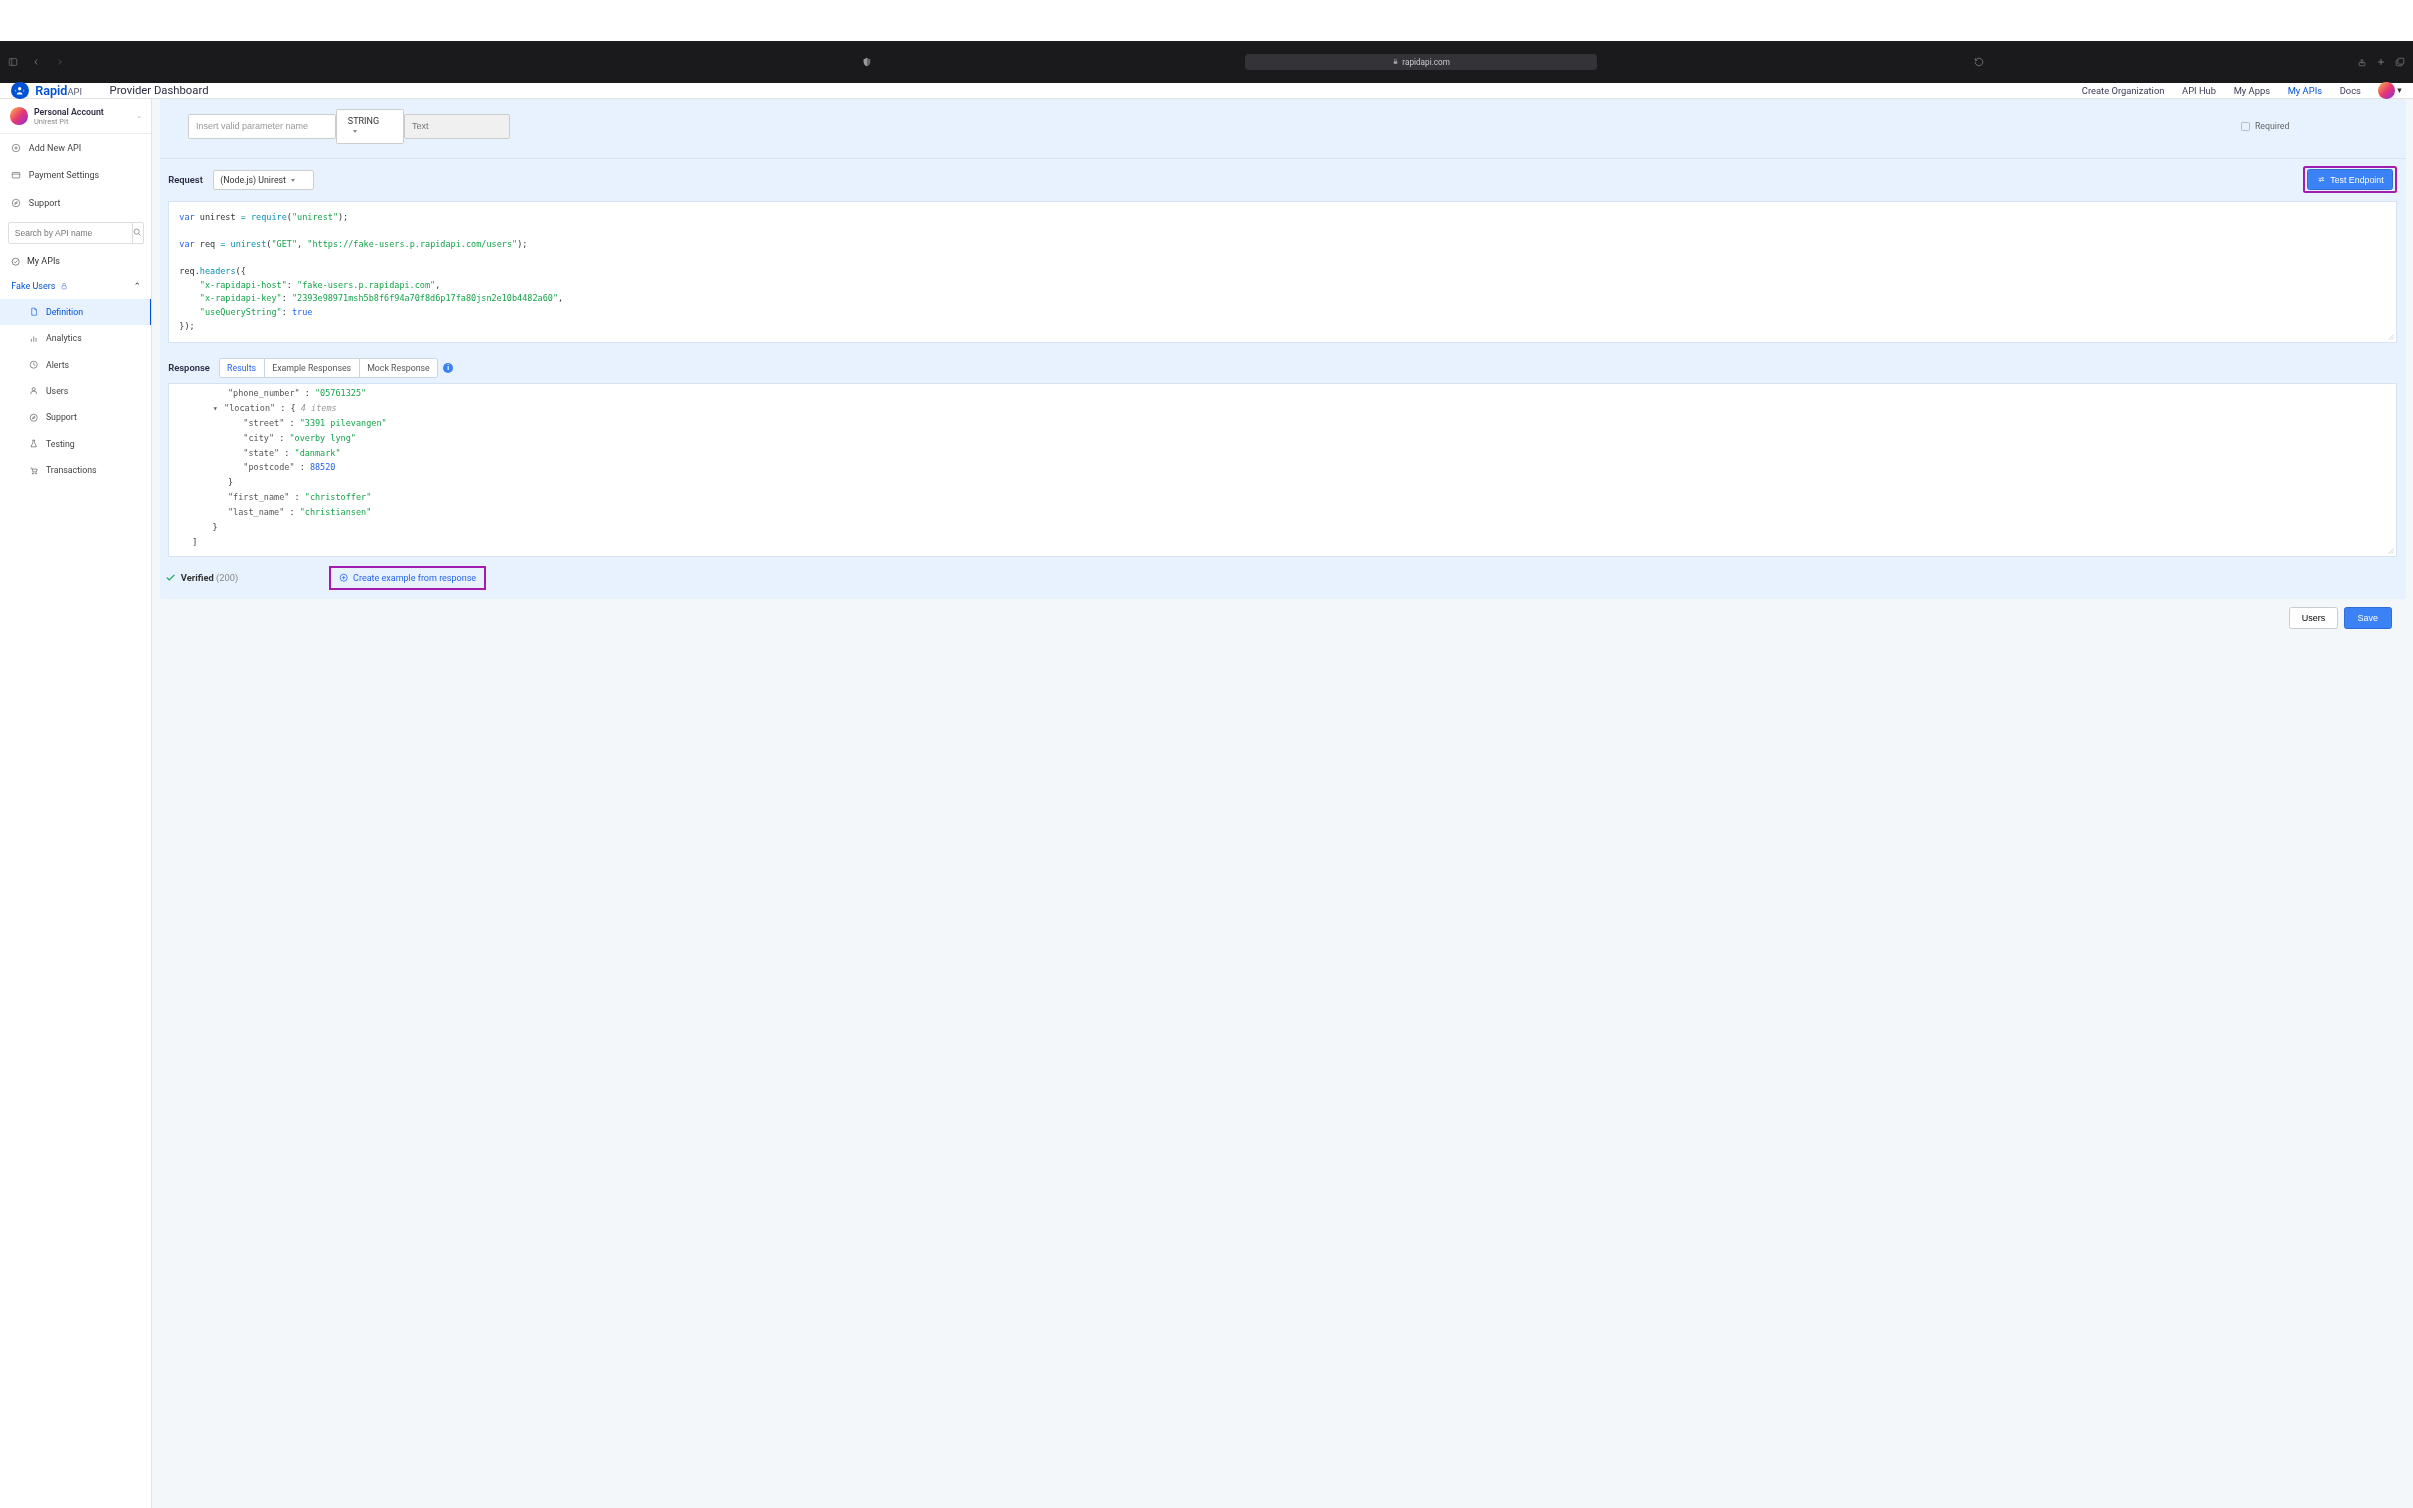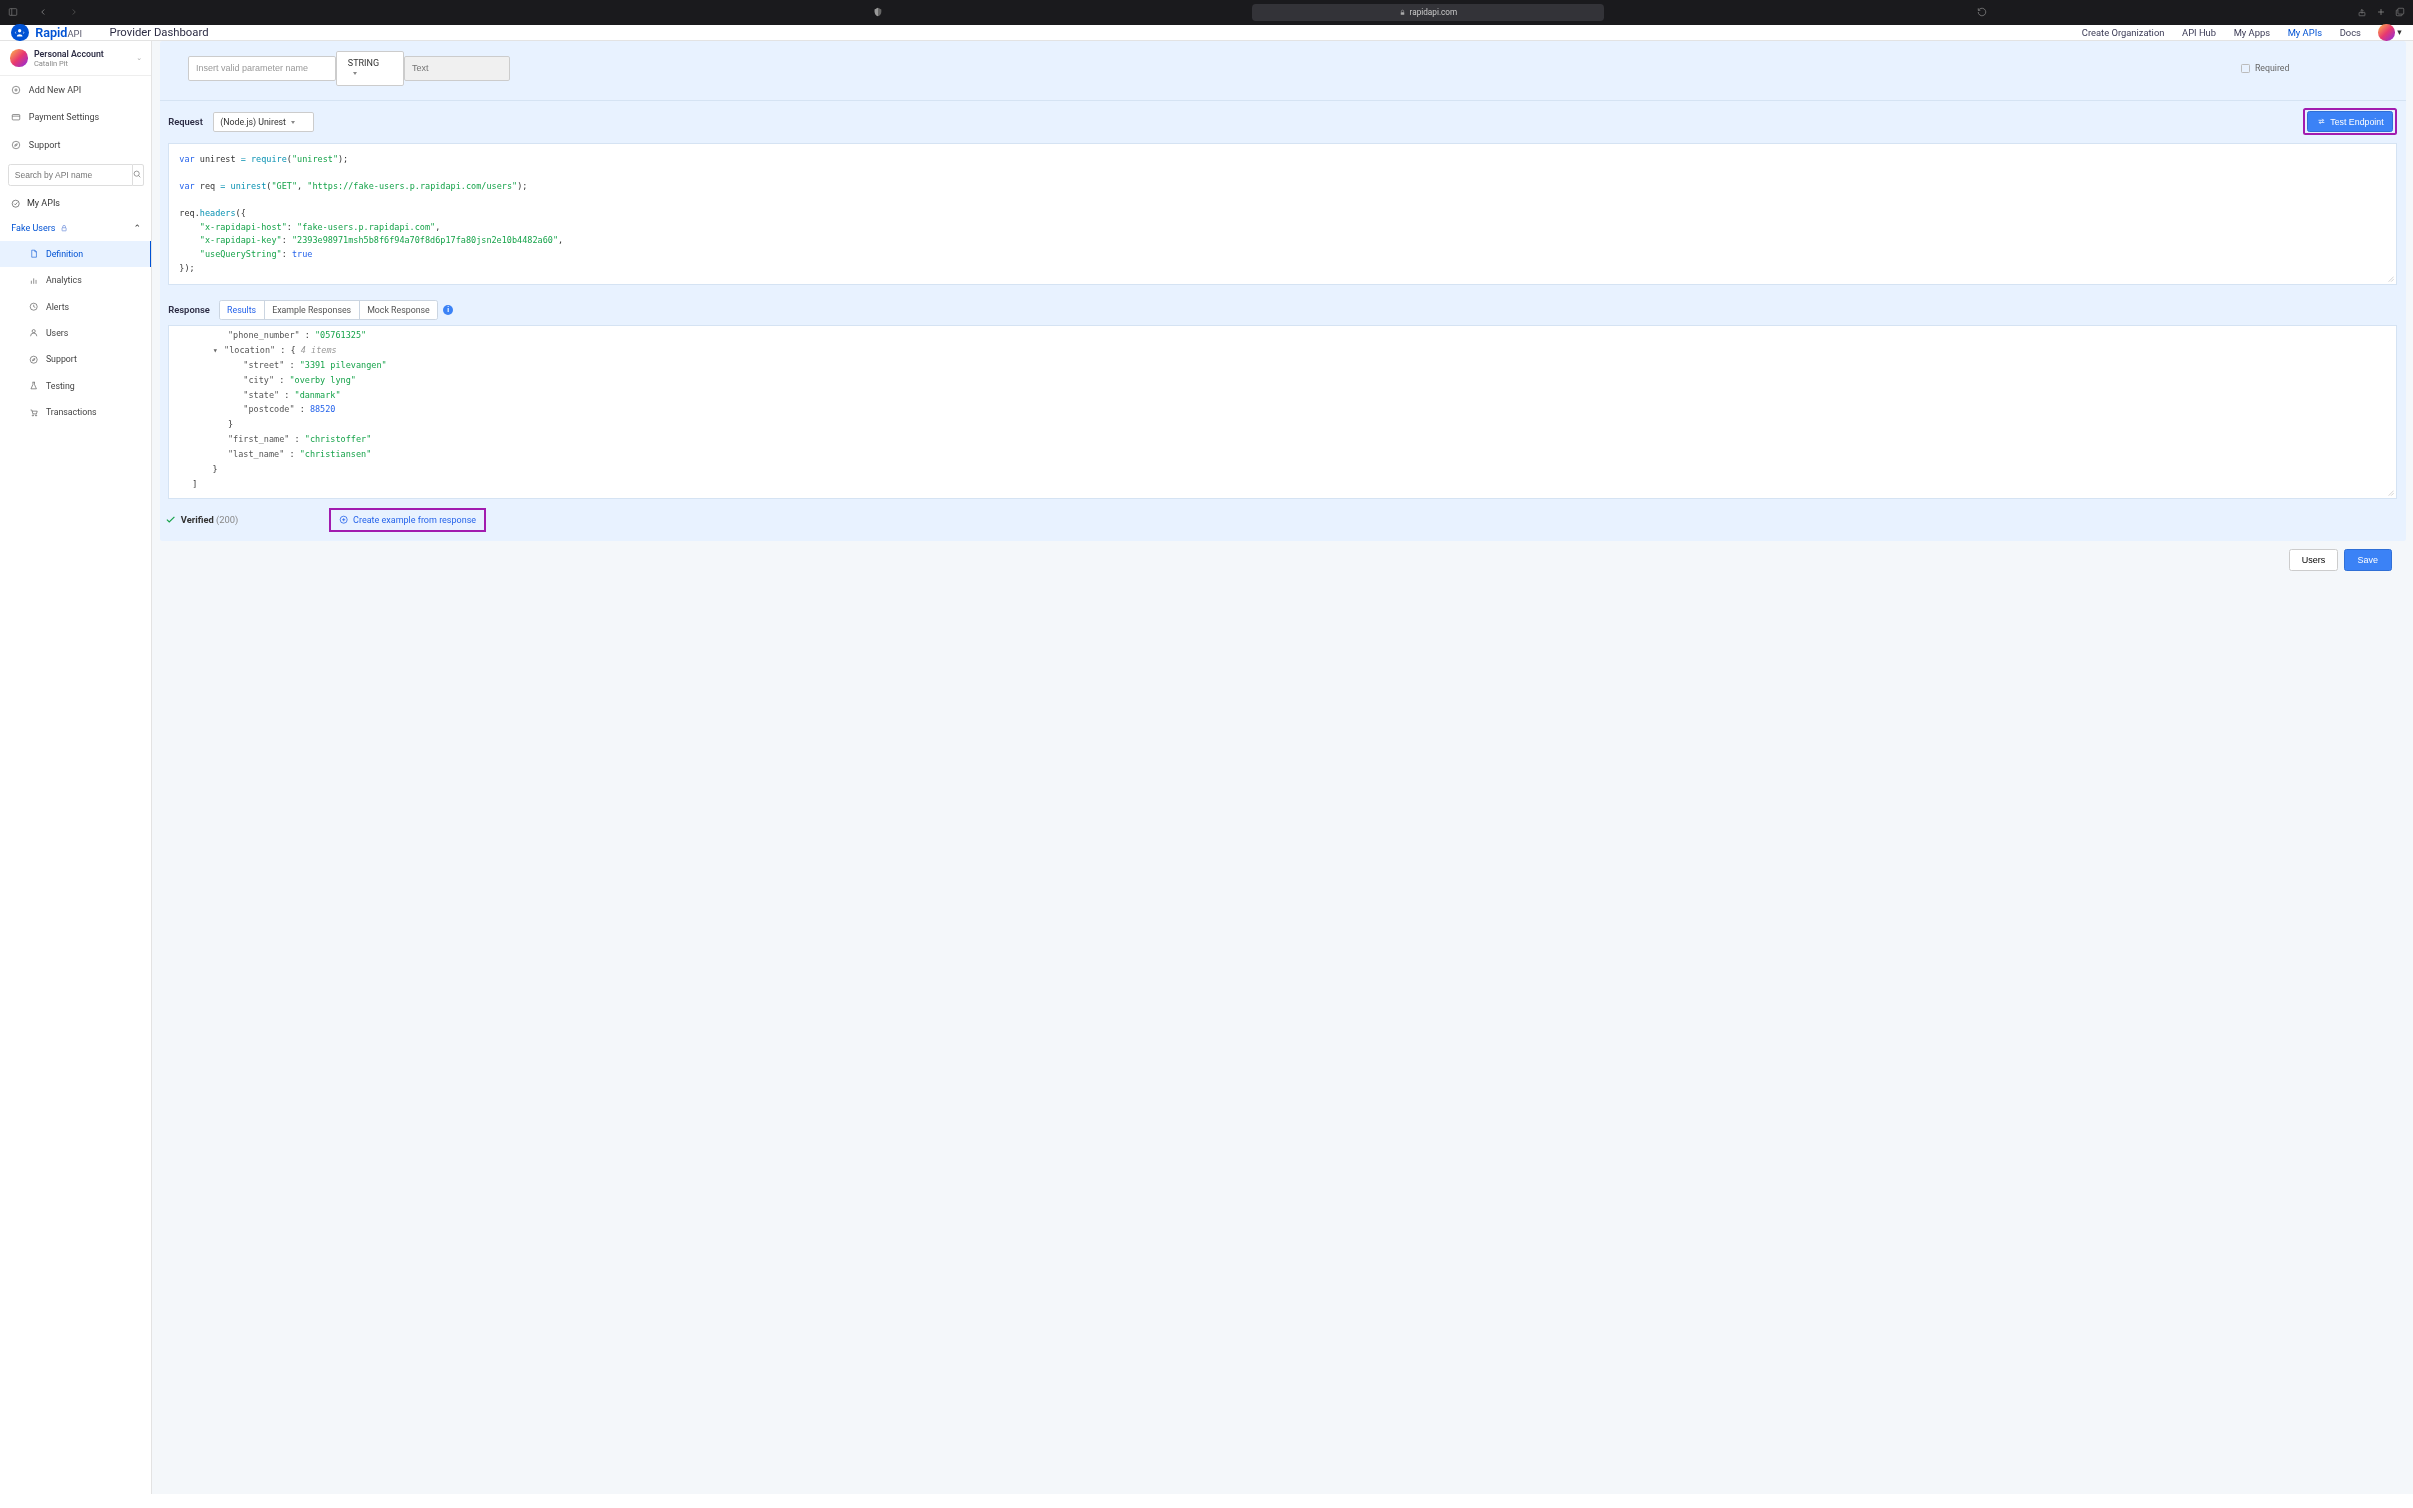--- a/index.html
+++ b/index.html
@@ -1,19 +1,19 @@
 <!DOCTYPE html>
 <html style="font-size:10px"><head>
 <meta charset="utf-8">
 <style>
 * { margin: 0; padding: 0; box-sizing: border-box; }
 body { font-family: -apple-system, BlinkMacSystemFont, "Segoe UI", Roboto, sans-serif; font-size: 8.8px; color: #333; background: #fff; }
 
 
-.browser-chrome { background: #1a1a1d; height: 25px; display: flex; align-items: center; padding: 0 7.5px; gap: 19px; }
+.browser-chrome { background: #1a1a1d; height: 42px; display: flex; align-items: center; padding: 0 7.5px; gap: 12px; margin-top: 41px; }
 .chrome-btn { width: 11.3px; height: 11.3px; display: flex; align-items: center; justify-content: center; color: #888; }
 .chrome-btn svg { width: 10px; height: 10px; }
 .url-bar { flex: 1; background: #333338; border-radius: 3.8px; height: 16.3px; display: flex; align-items: center; justify-content: center; color: #ccc; font-size: 8.2px; gap: 3.8px; max-width: 352px; margin: 0 auto; }
 .chrome-right { display: flex; gap: 7.5px; margin-left: auto; }
 
 
 .app-header { height: 16px; border-bottom: 0.6px solid #e3e3e3; display: flex; align-items: center; padding: 0 11.3px; }
 .logo-wrap { display: flex; align-items: center; gap: 6.3px; }
 .logo-circle { width: 17.6px; height: 17.6px; border-radius: 50%; background: #0052d4; display: flex; align-items: center; justify-content: center; }
 .logo-circle svg { width: 11.3px; height: 11.3px; fill: #fff; }
@@ -192,21 +192,21 @@
   </div>
 </div>
 
 <div class="app-body">
 
   <div class="sidebar">
     <div class="account-row">
       <div class="account-avatar"></div>
       <div>
         <div class="account-name">Personal Account</div>
-        <div class="account-sub">Catalin Pit</div>
+        <div class="account-sub">Unirest Pit</div>
       </div>
       <span class="account-chev">⌄</span>
     </div>
     <div class="side-item">
       <svg viewBox="0 0 24 24">
           <circle cx="12" cy="12" r="9"></circle>
           <line x1="12" y1="8" x2="12" y2="16"></line>
           <line x1="8" y1="12" x2="16" y2="12"></line>
         </svg>
       <span>Add New API</span>

